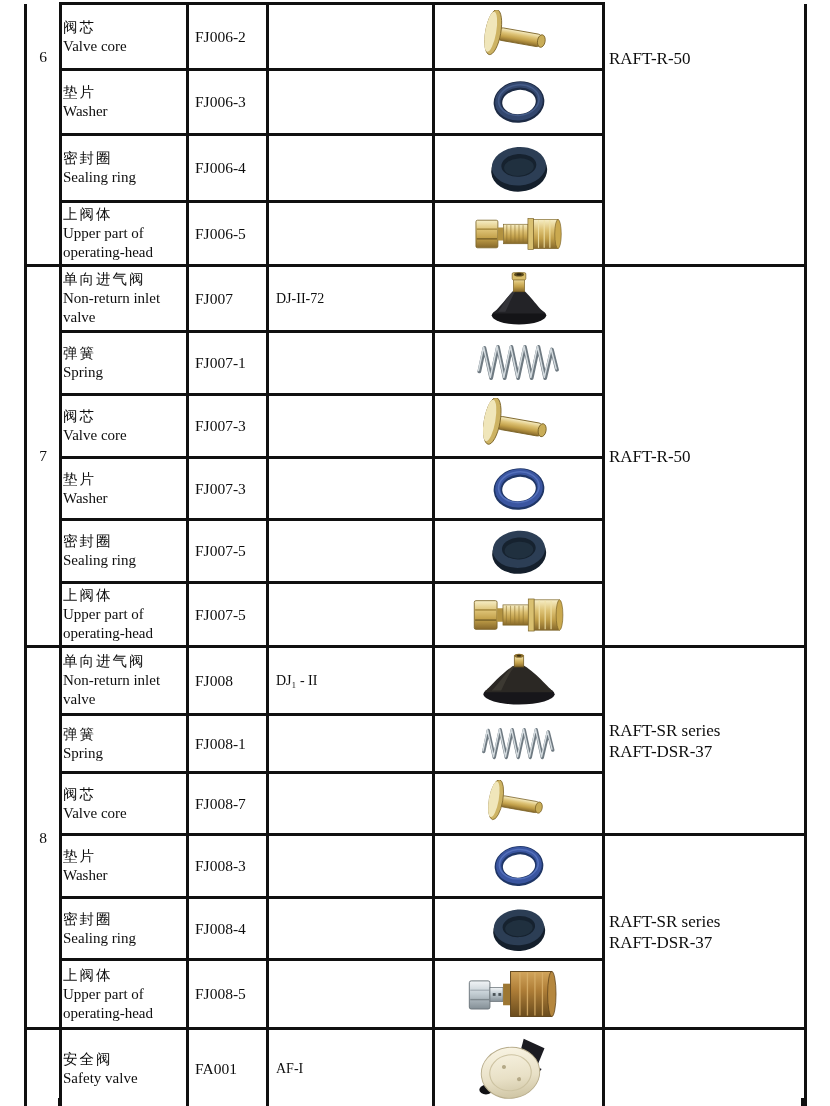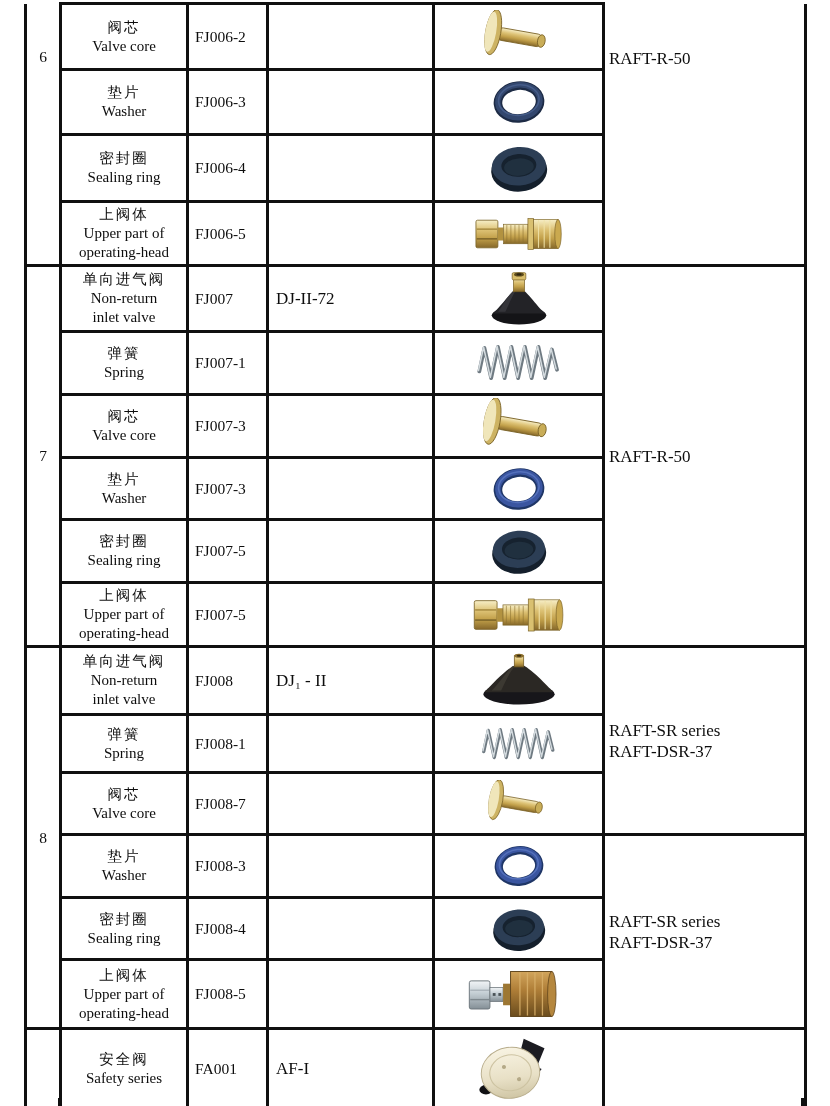--- a/index.html
+++ b/index.html
@@ -11,24 +11,24 @@
     position:absolute;left:24px;top:2px;width:780px;
     border-collapse:collapse;table-layout:fixed;
   }
   td{border:3px solid #101010;padding:0;vertical-align:middle;overflow:hidden;}
   tr.r1 {height:66px}  tr.r2 {height:65px}  tr.r3 {height:67px}  tr.r4 {height:58px}
   tr.r5 {height:66px}  tr.r6 {height:63px}  tr.r7 {height:63px}  tr.r8 {height:62px}
   tr.r9 {height:63px}  tr.r10{height:62px}  tr.r11{height:68px}  tr.r12{height:58px}
   tr.r13{height:62px}  tr.r14{height:63px}  tr.r15{height:62px}  tr.r16{height:69px}
   tr.r17{height:81px}
   td.num{text-align:center;font-size:15.5px;}
-  td.name{text-align:center;font-size:15px;line-height:19px;padding:2px 16px;}
+  td.name{font-size:15px;line-height:19px;padding:2px 1px;}
   td.name .cn{font-size:14.5px;letter-spacing:2px;}
   td.code{font-size:15.5px;padding-left:6px;font-family:Liberation Serif, serif;}
-  td.model{font-size:17px;padding-left:7px;}
+  td.model{font-size:14px;padding-left:7px;}
   td.raft{font-size:17px;padding-left:4px;white-space:pre-line;line-height:21px;}
   td.pic{text-align:center;}
   .top-align{vertical-align:top;padding-top:44px;}
   .no-top{border-top:none;}
   .no-bottom{border-bottom:none;}
   .photo{display:inline-block;vertical-align:middle;}
   .vstrip{position:absolute;width:3px;height:8px;background:#101010;top:1098px;}
 </style>
 </head>
 <body>
@@ -400,21 +400,21 @@
         <svg class="photo" width="114" height="60">
               <use href="#sym-fitting2"></use>
             </svg>
       </td>
     </tr>
 
     <tr class="r17">
       <td class="num no-bottom"></td>
       <td class="name">
         <div class="cn">安全阀</div>
-        <div class="en">Safety series</div>
+        <div class="en">Safety valve</div>
       </td>
       <td class="code">FA001</td>
       <td class="model">AF-I</td>
       <td class="pic">
         <svg class="photo" width="104" height="68">
               <use href="#sym-safety-valve"></use>
             </svg>
       </td>
       <td class="raft no-bottom"></td>
     </tr>

